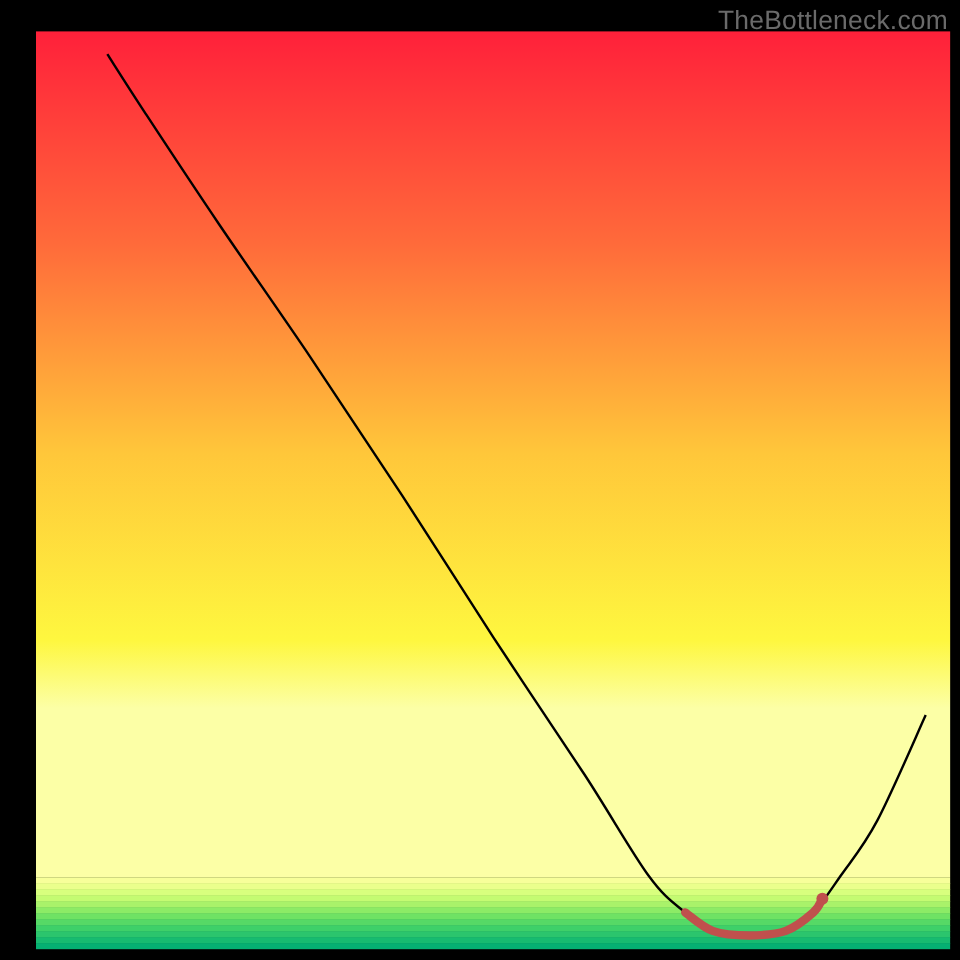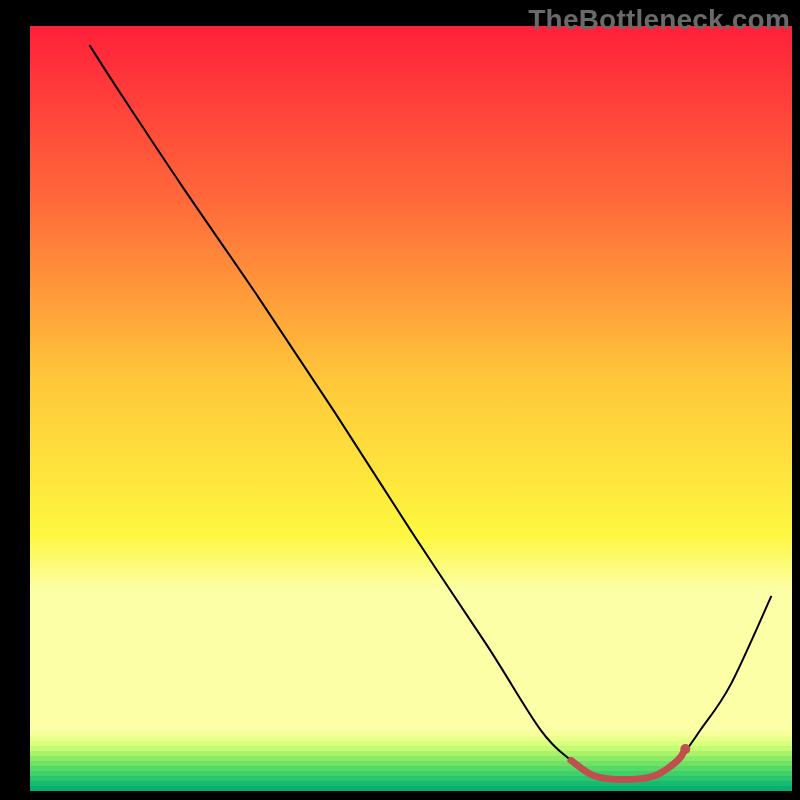--- a/index.html
+++ b/index.html
@@ -10,22 +10,22 @@
     background: #000;
     font-family: Arial, sans-serif;
     overflow: hidden;
     position: relative;
   }
   .watermark {
     position: absolute;
     top: 4px;
     right: 10px;
     color: #6a6a6a;
-    font-size: 28px;
-    font-weight: 700;
+    font-size: 22px;
+    font-weight: 400;
     z-index: 3;
     letter-spacing: 0.2px;
   }
   svg {
     display: block;
   }
 </style>
 </head>
 <body>
 

